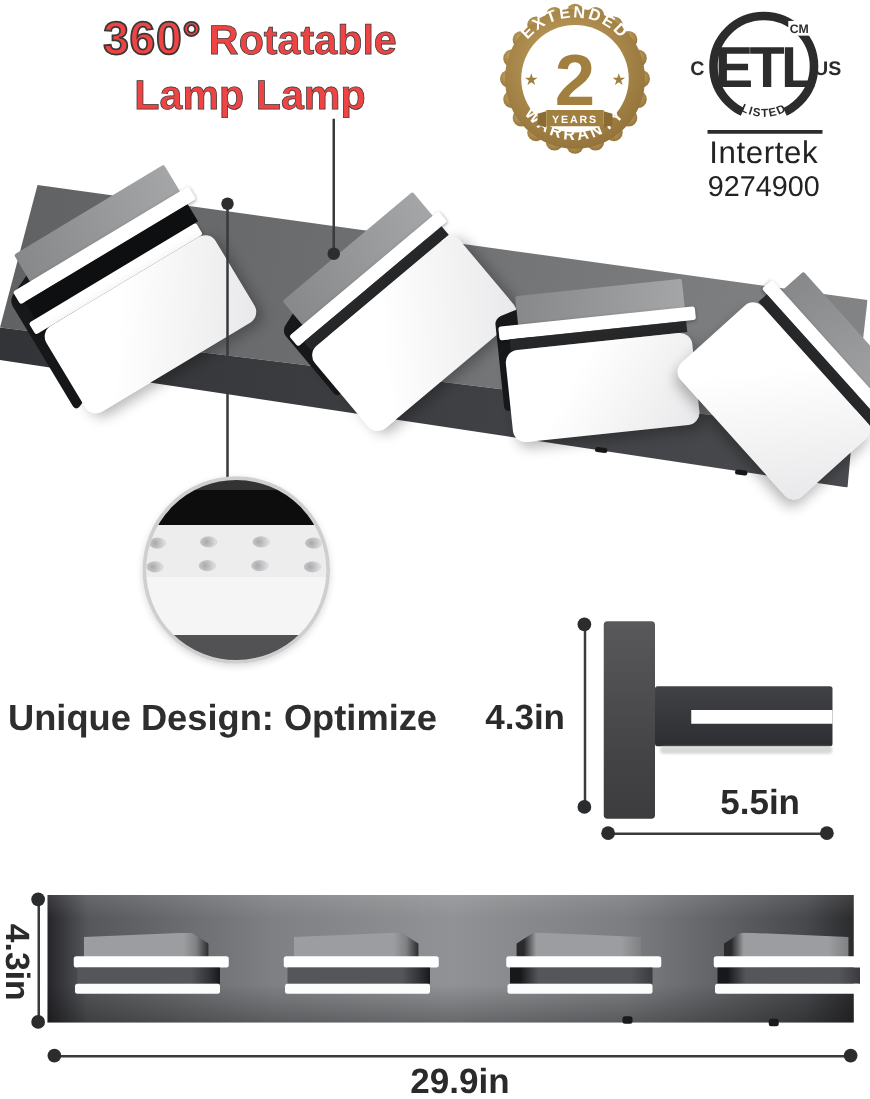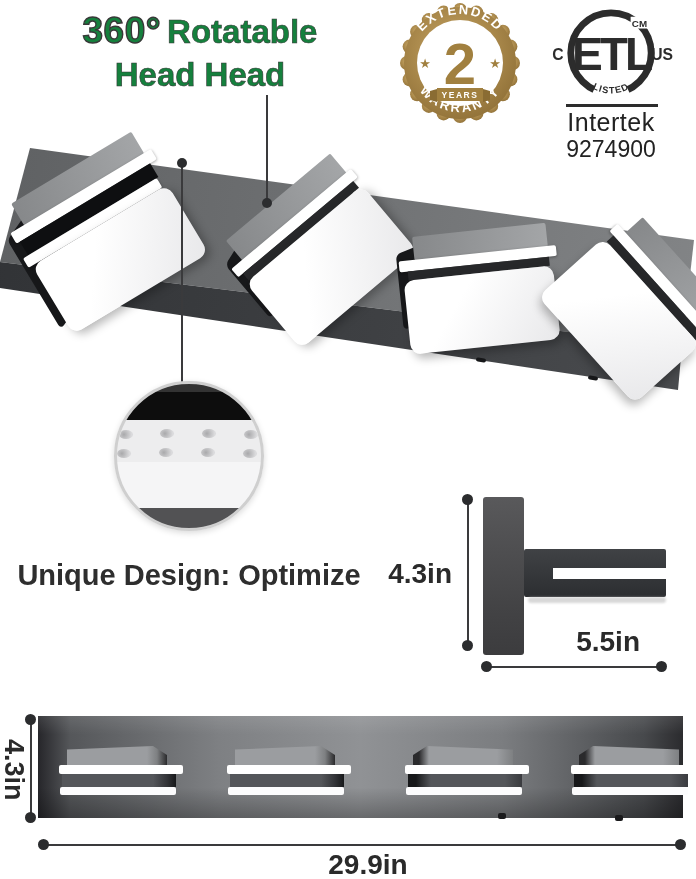--- a/index.html
+++ b/index.html
@@ -2,21 +2,21 @@
 <html><head>
 <meta charset="utf-8">
 <style>
   * { margin:0; padding:0; box-sizing:border-box; }
   html,body { background:#ffffff; }
   body { font-family:"Liberation Sans", sans-serif; color:#333; }
   .canvas { position:relative; width:696px; height:879px; background:#fff; overflow:hidden; }
 
   
   .title { position:absolute; left:52px; top:12px; width:296px; text-align:center;
-           color:#15803d; font-weight:bold; line-height:37px; }
+           color:#ef4444; font-weight:bold; line-height:37px; }
   .title .big { font-size:37px; letter-spacing:.5px; -webkit-text-stroke:1.4px #383838; }
   .title .rest { font-size:33px; margin-left:6px; -webkit-text-stroke:.6px #383838; }
   .title .l2 { font-size:33px; -webkit-text-stroke:.6px #383838; }
 
   
   .badge { position:absolute; left:398px; top:1px; width:124px; height:124px; }
   .etl { position:absolute; left:549px; top:4px; width:124px; height:102px; }
   .etl-divider { position:absolute; left:566px; top:104px; width:92px; height:3px; background:#2c2c2c; }
   .intertek { position:absolute; left:549px; top:108px; width:124px; text-align:center;
               font-size:25px; color:#222; letter-spacing:.5px; }
@@ -76,21 +76,21 @@
   
   .mag { position:absolute; left:114px; top:381px; width:150px; height:150px; border-radius:50%;
          border:3px solid #cfcfcf; overflow:hidden;
          background:linear-gradient(#333 0 8px, #0d0d0d 8px 36px, #ededee 36px 78px,
                      #f5f5f6 78px 124px, #525254 124px 100%);
          box-shadow:0 2px 6px rgba(0,0,0,.15); }
   .led { position:absolute; width:14px; height:9px; border-radius:50%;
          background:radial-gradient(circle at 35% 50%, #a9a9ab, #dadadc 75%); }
 
   
-  .feature { position:absolute; left:15px; top:556px; width:348px; text-align:center;
+  .feature { position:absolute; left:4px; top:556px; width:348px; text-align:center;
              font-size:29px; font-weight:bold; color:#2e2e2e; line-height:38px; }
 
   
   .dline { position:absolute; background:#3a3a3c; }
   .ddot { position:absolute; width:11px; height:11px; border-radius:50%; background:#2b2c2e; }
   .dlabel { position:absolute; font-size:28px; font-weight:bold; color:#2a2a2a; }
 
   
   .backplate { position:absolute; left:483px; top:497px; width:41px; height:158px; border-radius:3px;
                background:linear-gradient(180deg,#59595b,#434345 70%,#3c3c3e); }
@@ -124,21 +124,21 @@
 
   .vlabel { position:absolute; writing-mode:vertical-rl; font-size:27px; font-weight:bold; color:#2a2a2a; }
 </style>
 </head>
 <body>
 
 <div class="canvas">
 
   <div class="title">
     <div><span class="big">360°</span><span class="rest">Rotatable</span></div>
-    <div class="l2">Head Head</div>
+    <div class="l2">Lamp Lamp</div>
   </div>
 
   <svg class="badge" viewBox="0 0 124 124">
     <defs>
       <radialGradient id="goldg" cx="45%" cy="40%" r="70%">
         <stop offset="0%" stop-color="#c9a866"></stop>
           <stop offset="55%" stop-color="#a8874a"></stop>
           <stop offset="100%" stop-color="#8b6c34"></stop>
       </radialGradient>
       <path id="arcTop" d="M 13,62 A 49,49 0 0 1 111,62" fill="none"></path>

